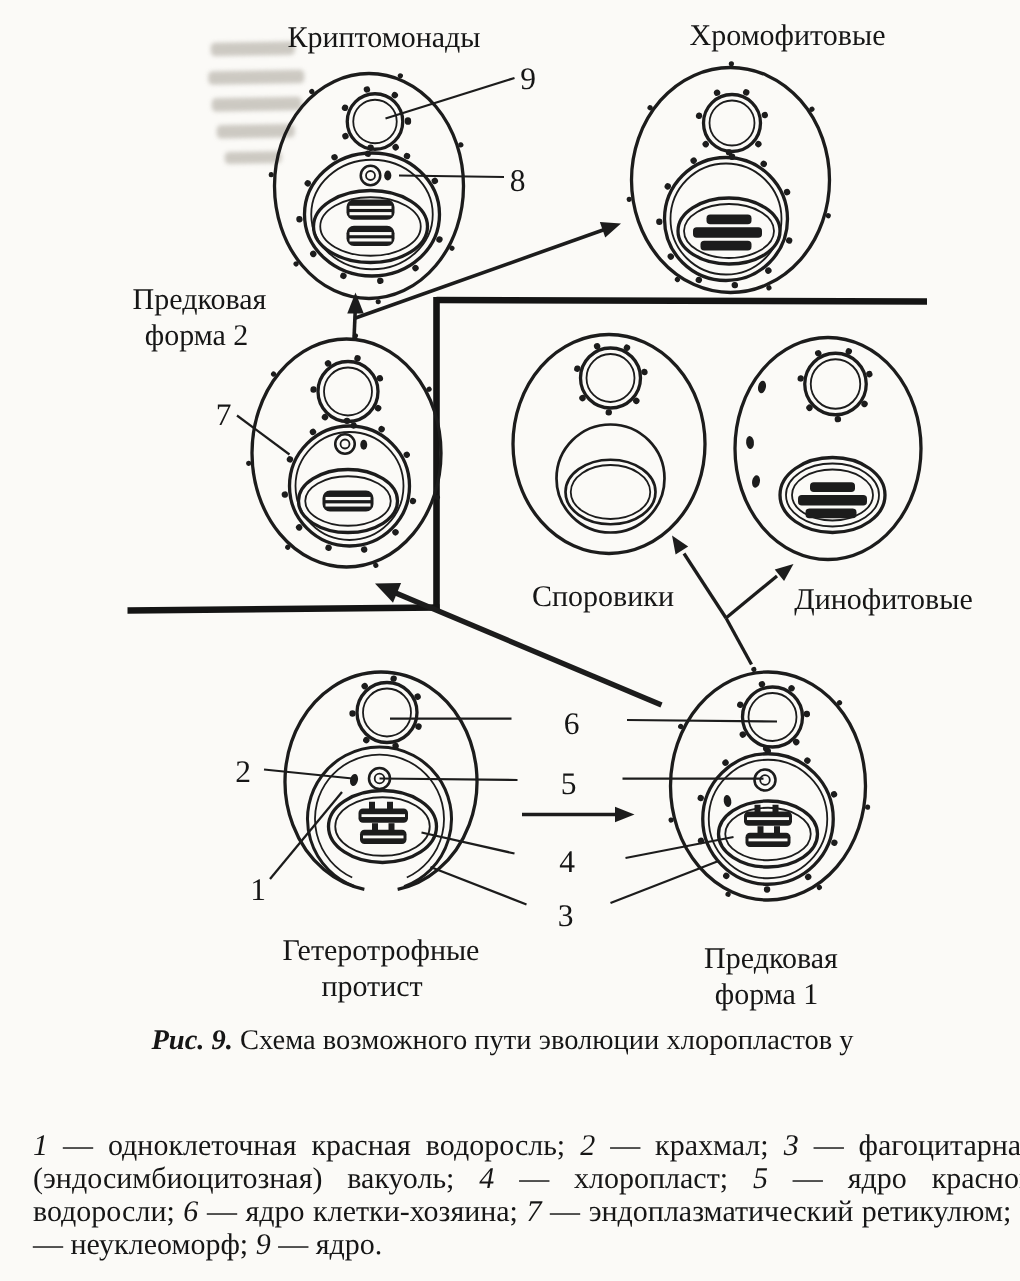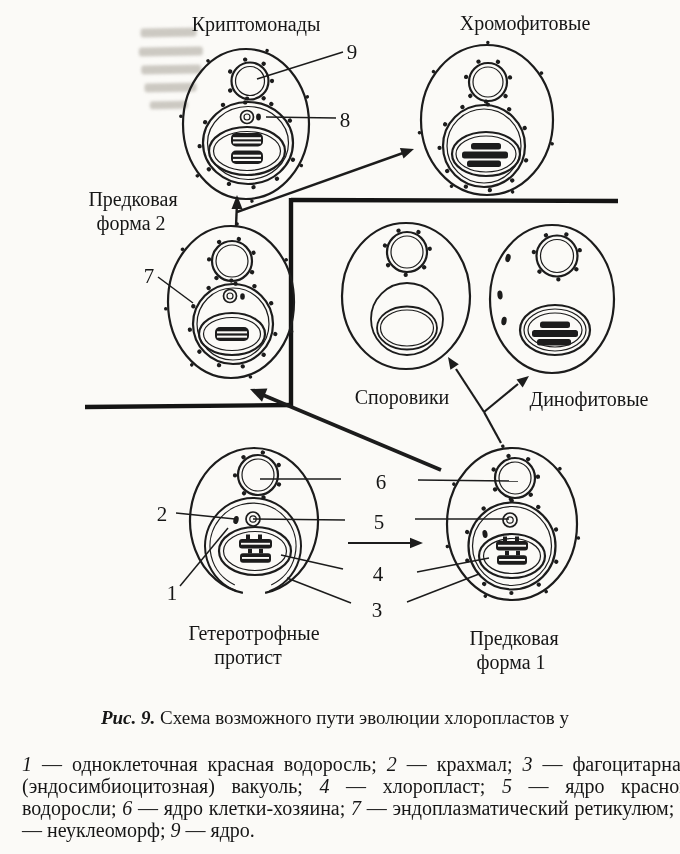--- a/index.html
+++ b/index.html
@@ -16,21 +16,21 @@
   .cl{stroke:#1c1c1c;stroke-width:1.5;fill:none;}
   .arr{stroke:#1c1c1c;fill:none;}
   .thick{stroke:#141414;stroke-width:4.4;fill:none;}
   .ink{fill:#1c1c1c;}
   .paper{fill:#fbfaf7;}
   .bumps{fill:none;stroke:#1c1c1c;stroke-linecap:round;stroke-width:4.2;}
   .sparse{stroke-width:3.4;}
   .lbl{font-family:"Liberation Serif",serif;font-size:20px;fill:#161616;text-anchor:middle;}
   .num{font-family:"Liberation Serif",serif;font-size:21px;fill:#161616;text-anchor:middle;}
   .caption{
-    position:absolute; left:30px; top:706px; width:610px;
+    position:absolute; left:30px; top:682px; width:610px;
     text-align:center; font-size:19px; line-height:23px; color:#161616;
   }
   .figlab{font-weight:bold;font-style:italic;}
   .legend{
     position:absolute; left:6px; top:737px; width:668px;
     font-size:20px; line-height:22px; text-align:justify;
     color:#161616; hyphens:auto; margin:16px;
   }
   .legend i{font-style:italic;}
 </style>

